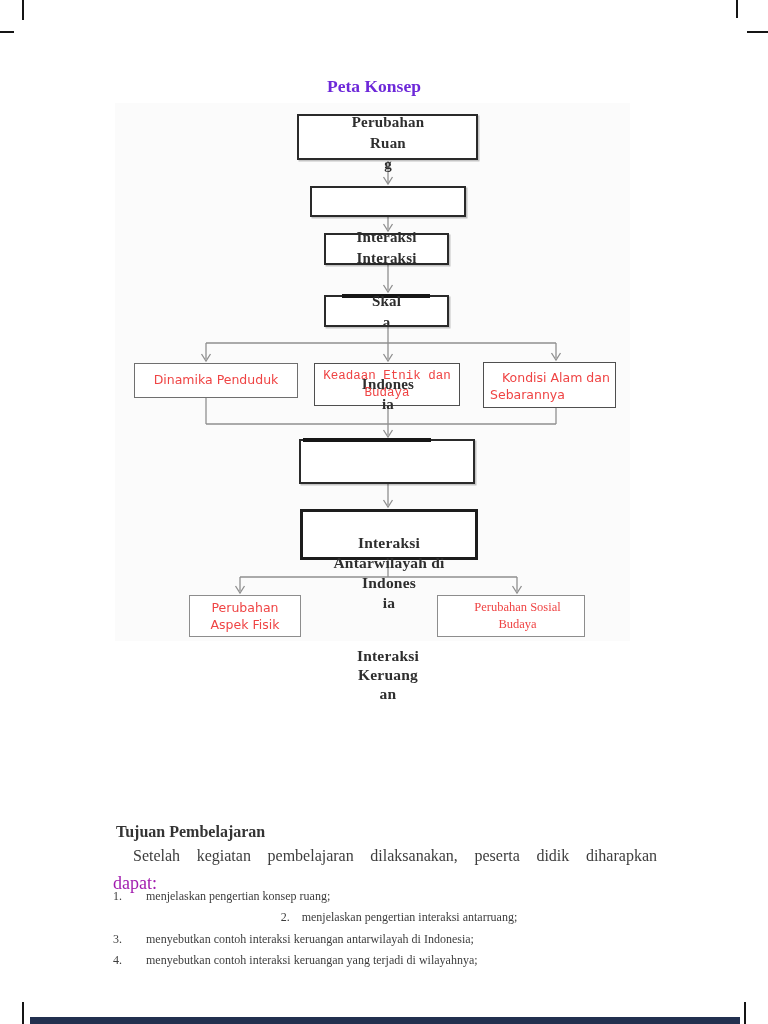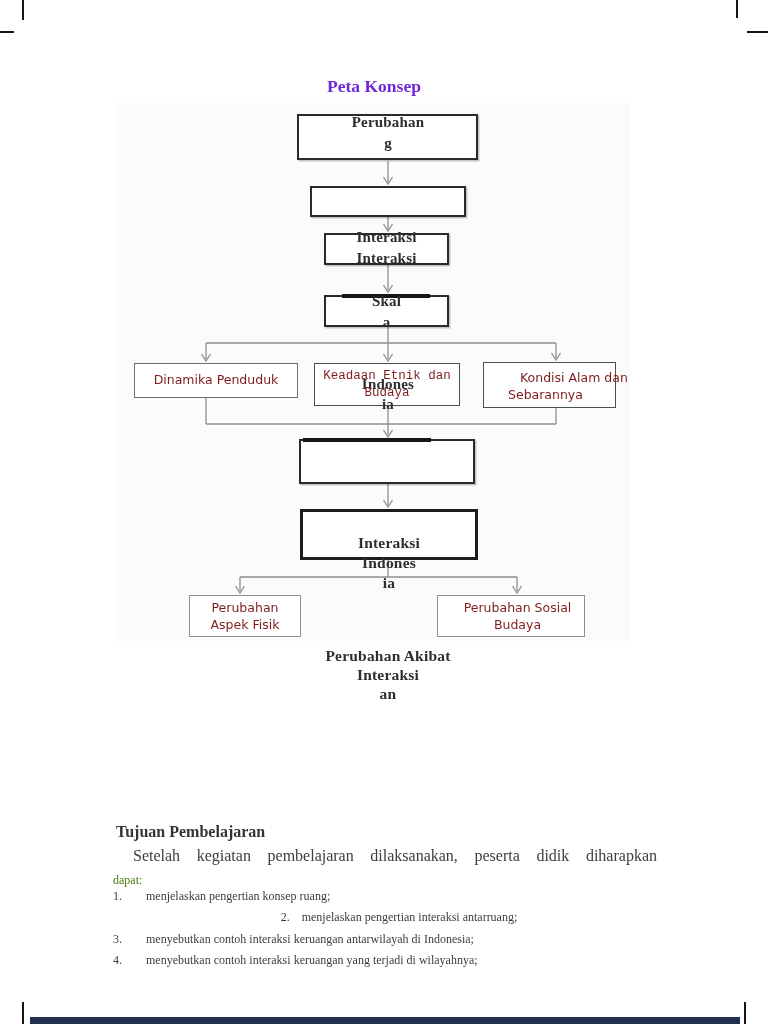--- a/index.html
+++ b/index.html
@@ -14,29 +14,29 @@
   .box.dark{border:2px solid #2a2a2a;box-shadow:1.5px 1.5px 0 rgba(0,0,0,0.22);}
   .box.heavy{border:3px solid #1d1d1d;}
   .box.grey{border:1.5px solid #6f6f6f;}
   .box.greylight{border:1.5px solid #8d8d8d;}
   .topseg{position:absolute;background:#161616;height:3.5px;}
   
   .nodetext{position:absolute;text-align:center;font-weight:bold;color:#2e2e2e;
             font-size:15px;line-height:21px;letter-spacing:.2px;}
   .nodetext div{white-space:nowrap;}
   
-  .branchtext{position:absolute;font-family:"DejaVu Sans", sans-serif;color:#7f1d1d;
+  .branchtext{position:absolute;font-family:"DejaVu Sans", sans-serif;color:#ef4444;
               font-size:12.5px;line-height:17px;text-align:center;box-sizing:border-box;border-radius:15px;}
   .title{position:absolute;left:274px;top:76px;width:200px;text-align:center;
          font-size:17.5px;font-weight:bold;color:#6d28d9;}
   
   .obj-head{position:absolute;left:116px;top:823px;font-size:16px;font-weight:bold;color:#343434;}
   .obj-line1{position:absolute;left:113px;top:847px;width:544px;font-size:16px;color:#3d3d3d;
              text-align:justify;text-align-last:justify;text-indent:20px;white-space:normal;}
-  .obj-line2{position:absolute;left:113px;top:873px;font-size:12px;color:#4d7c0f;}
+  .obj-line2{position:absolute;left:113px;top:873px;font-size:18px;color:#a21caf;}
   .obj-item{position:absolute;left:113px;width:560px;font-size:12px;color:#3d3d3d;}
   .obj-item .num{display:inline-block;width:33px;}
   svg.wires{position:absolute;left:0;top:0;pointer-events:none;}
   .footerbar{position:absolute;left:30px;top:1017px;width:710px;height:7px;background:#22304f;}
 </style>
 </head>
 <body>
 
 <div class="mark" style="left:22px;top:0;width:1.5px;height:20px;"></div>
 <div class="mark" style="left:0;top:31px;width:14px;height:1.5px;"></div>
@@ -99,59 +99,61 @@
 <div class="box grey" style="left:483px;top:362px;width:133px;height:46px;border-color:#4f4f4f;"></div>
 <div class="box dark" style="left:299px;top:439px;width:176px;height:45px;">
   <span class="topseg" style="left:2px;top:-3px;width:128px;"></span>
 </div>
 <div class="box heavy" style="left:300px;top:509px;width:178px;height:51px;"></div>
 <div class="box greylight" style="left:189px;top:595px;width:112px;height:42px;"></div>
 <div class="box greylight" style="left:437px;top:595px;width:148px;height:42px;"></div>
 
 <div class="nodetext" style="left:297px;top:112px;width:182px;">
   <div>Perubahan</div>
+  <div>Ruan</div>
   <div>g</div>
 </div>
 <div class="nodetext" style="left:324px;top:227px;width:125px;">
   <div>Interaksi</div>
   <div>Interaksi</div>
 </div>
 <div class="nodetext" style="left:324px;top:291px;width:125px;">
   <div>Skal</div>
   <div>a</div>
 </div>
 <div class="nodetext" style="left:314px;top:374px;width:148px;line-height:20px;">
   <div>Indones</div>
   <div>ia</div>
 </div>
 <div class="nodetext" style="left:300px;top:533px;width:178px;line-height:20px;font-size:15.5px;">
   <div>Interaksi</div>
+  <div>Antarwilayah di</div>
   <div>Indones</div>
   <div>ia</div>
 </div>
 <div class="nodetext" style="left:258px;top:646px;width:260px;line-height:19px;font-size:15.5px;">
-  <div>Perubahan Akibat</div>
   <div>Interaksi</div>
+  <div>Keruang</div>
   <div>an</div>
 </div>
 
 <div class="branchtext" style="left:134px;top:363px;width:164px;height:35px;line-height:33px;">Dinamika Penduduk</div>
 <div class="branchtext" style="left:314px;top:368px;width:146px;font-family:Liberation Mono, monospace;">
   <div>Keadaan Etnik dan</div>
   <div>Budaya</div>
 </div>
-<div class="branchtext" style="left:483px;top:369px;width:133px;text-align:left;padding-left:7px;margin-left:18px;">
+<div class="branchtext" style="left:483px;top:369px;width:133px;text-align:left;padding-left:7px;">
   <div style="text-indent:12px;">Kondisi Alam dan</div>
   <div>Sebarannya</div>
 </div>
 <div class="branchtext" style="left:189px;top:599px;width:112px;">
   <div>Perubahan</div>
   <div>Aspek Fisik</div>
 </div>
-<div class="branchtext" style="left:437px;top:599px;width:161px;">
+<div class="branchtext" style="left:437px;top:599px;width:161px;font-family:Liberation Serif, serif;">
   <div>Perubahan Sosial</div>
   <div>Budaya</div>
 </div>
 
 <div class="obj-head">Tujuan Pembelajaran</div>
 <div class="obj-line1">Setelah kegiatan pembelajaran dilaksanakan, peserta didik diharapkan</div>
 <div class="obj-line2">dapat:</div>
 <div class="obj-item" style="top:889px;"><span class="num">1.</span><span>menjelaskan pengertian konsep ruang;</span></div>
 <div class="obj-item" style="top:910px;text-align:center;"><span class="num">2.</span><span>menjelaskan pengertian interaksi antarruang;</span></div>
 <div class="obj-item" style="top:932px;"><span class="num">3.</span><span>menyebutkan contoh interaksi keruangan antarwilayah di Indonesia;</span></div>

